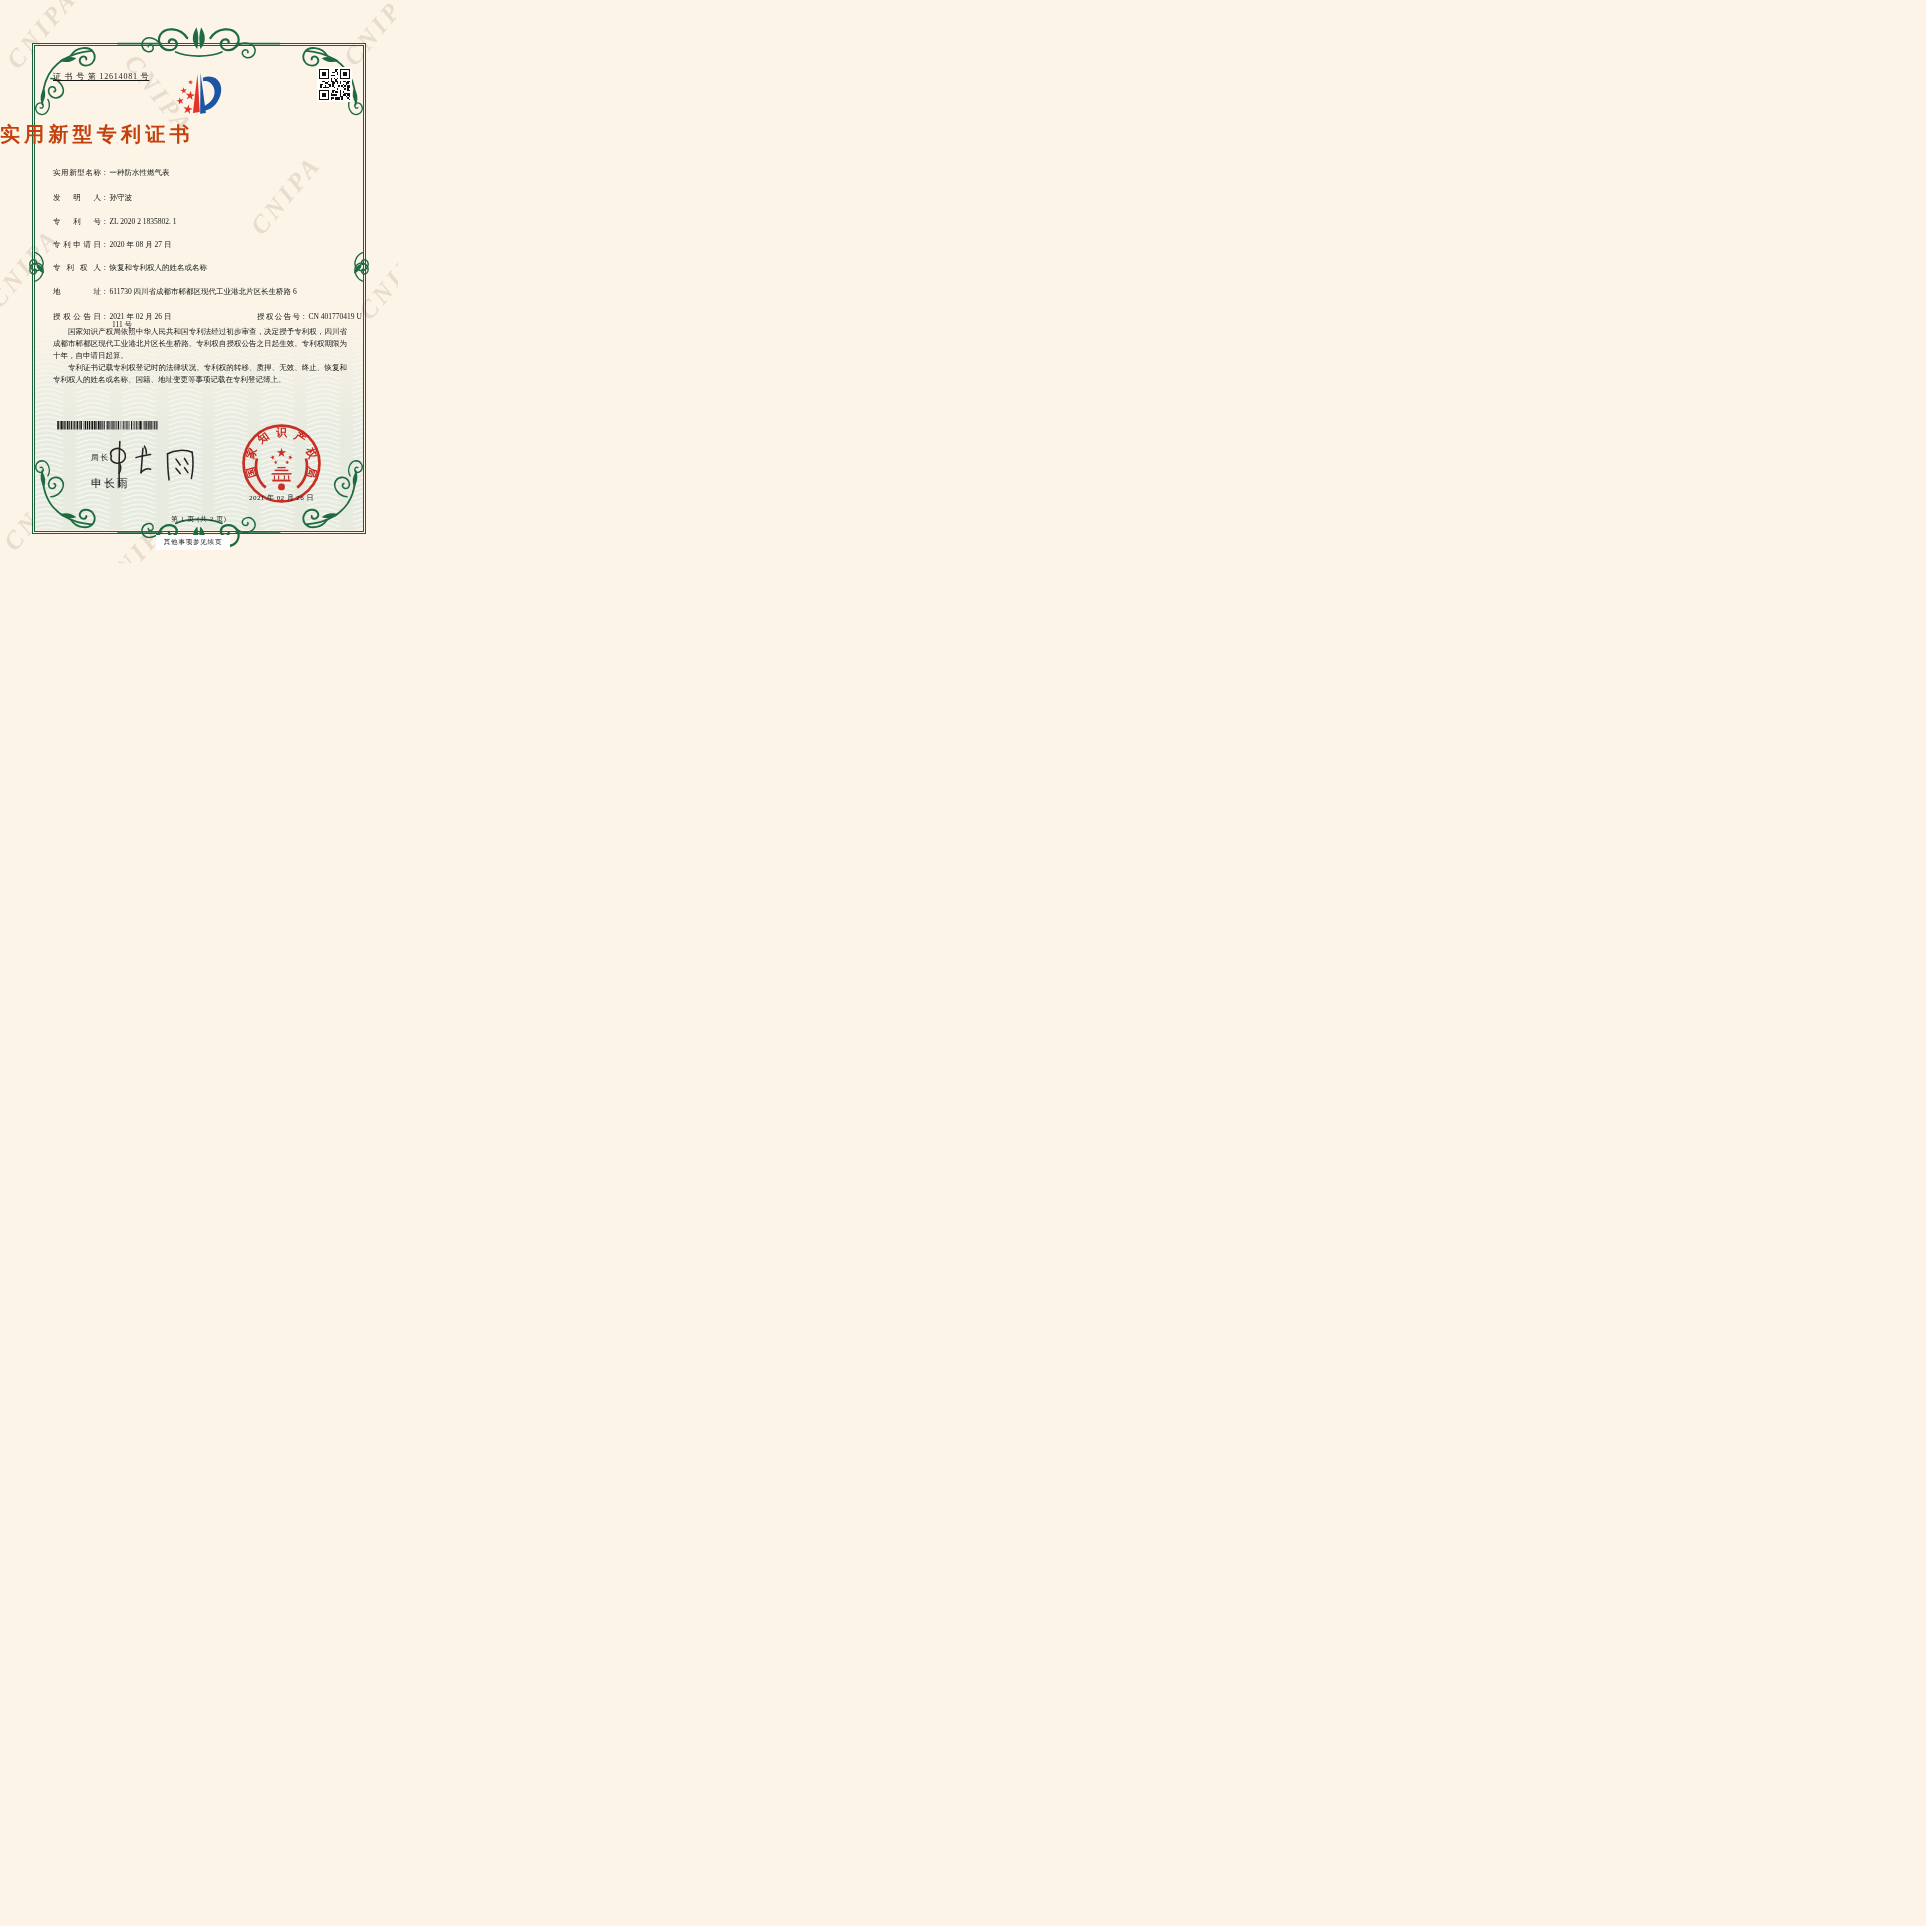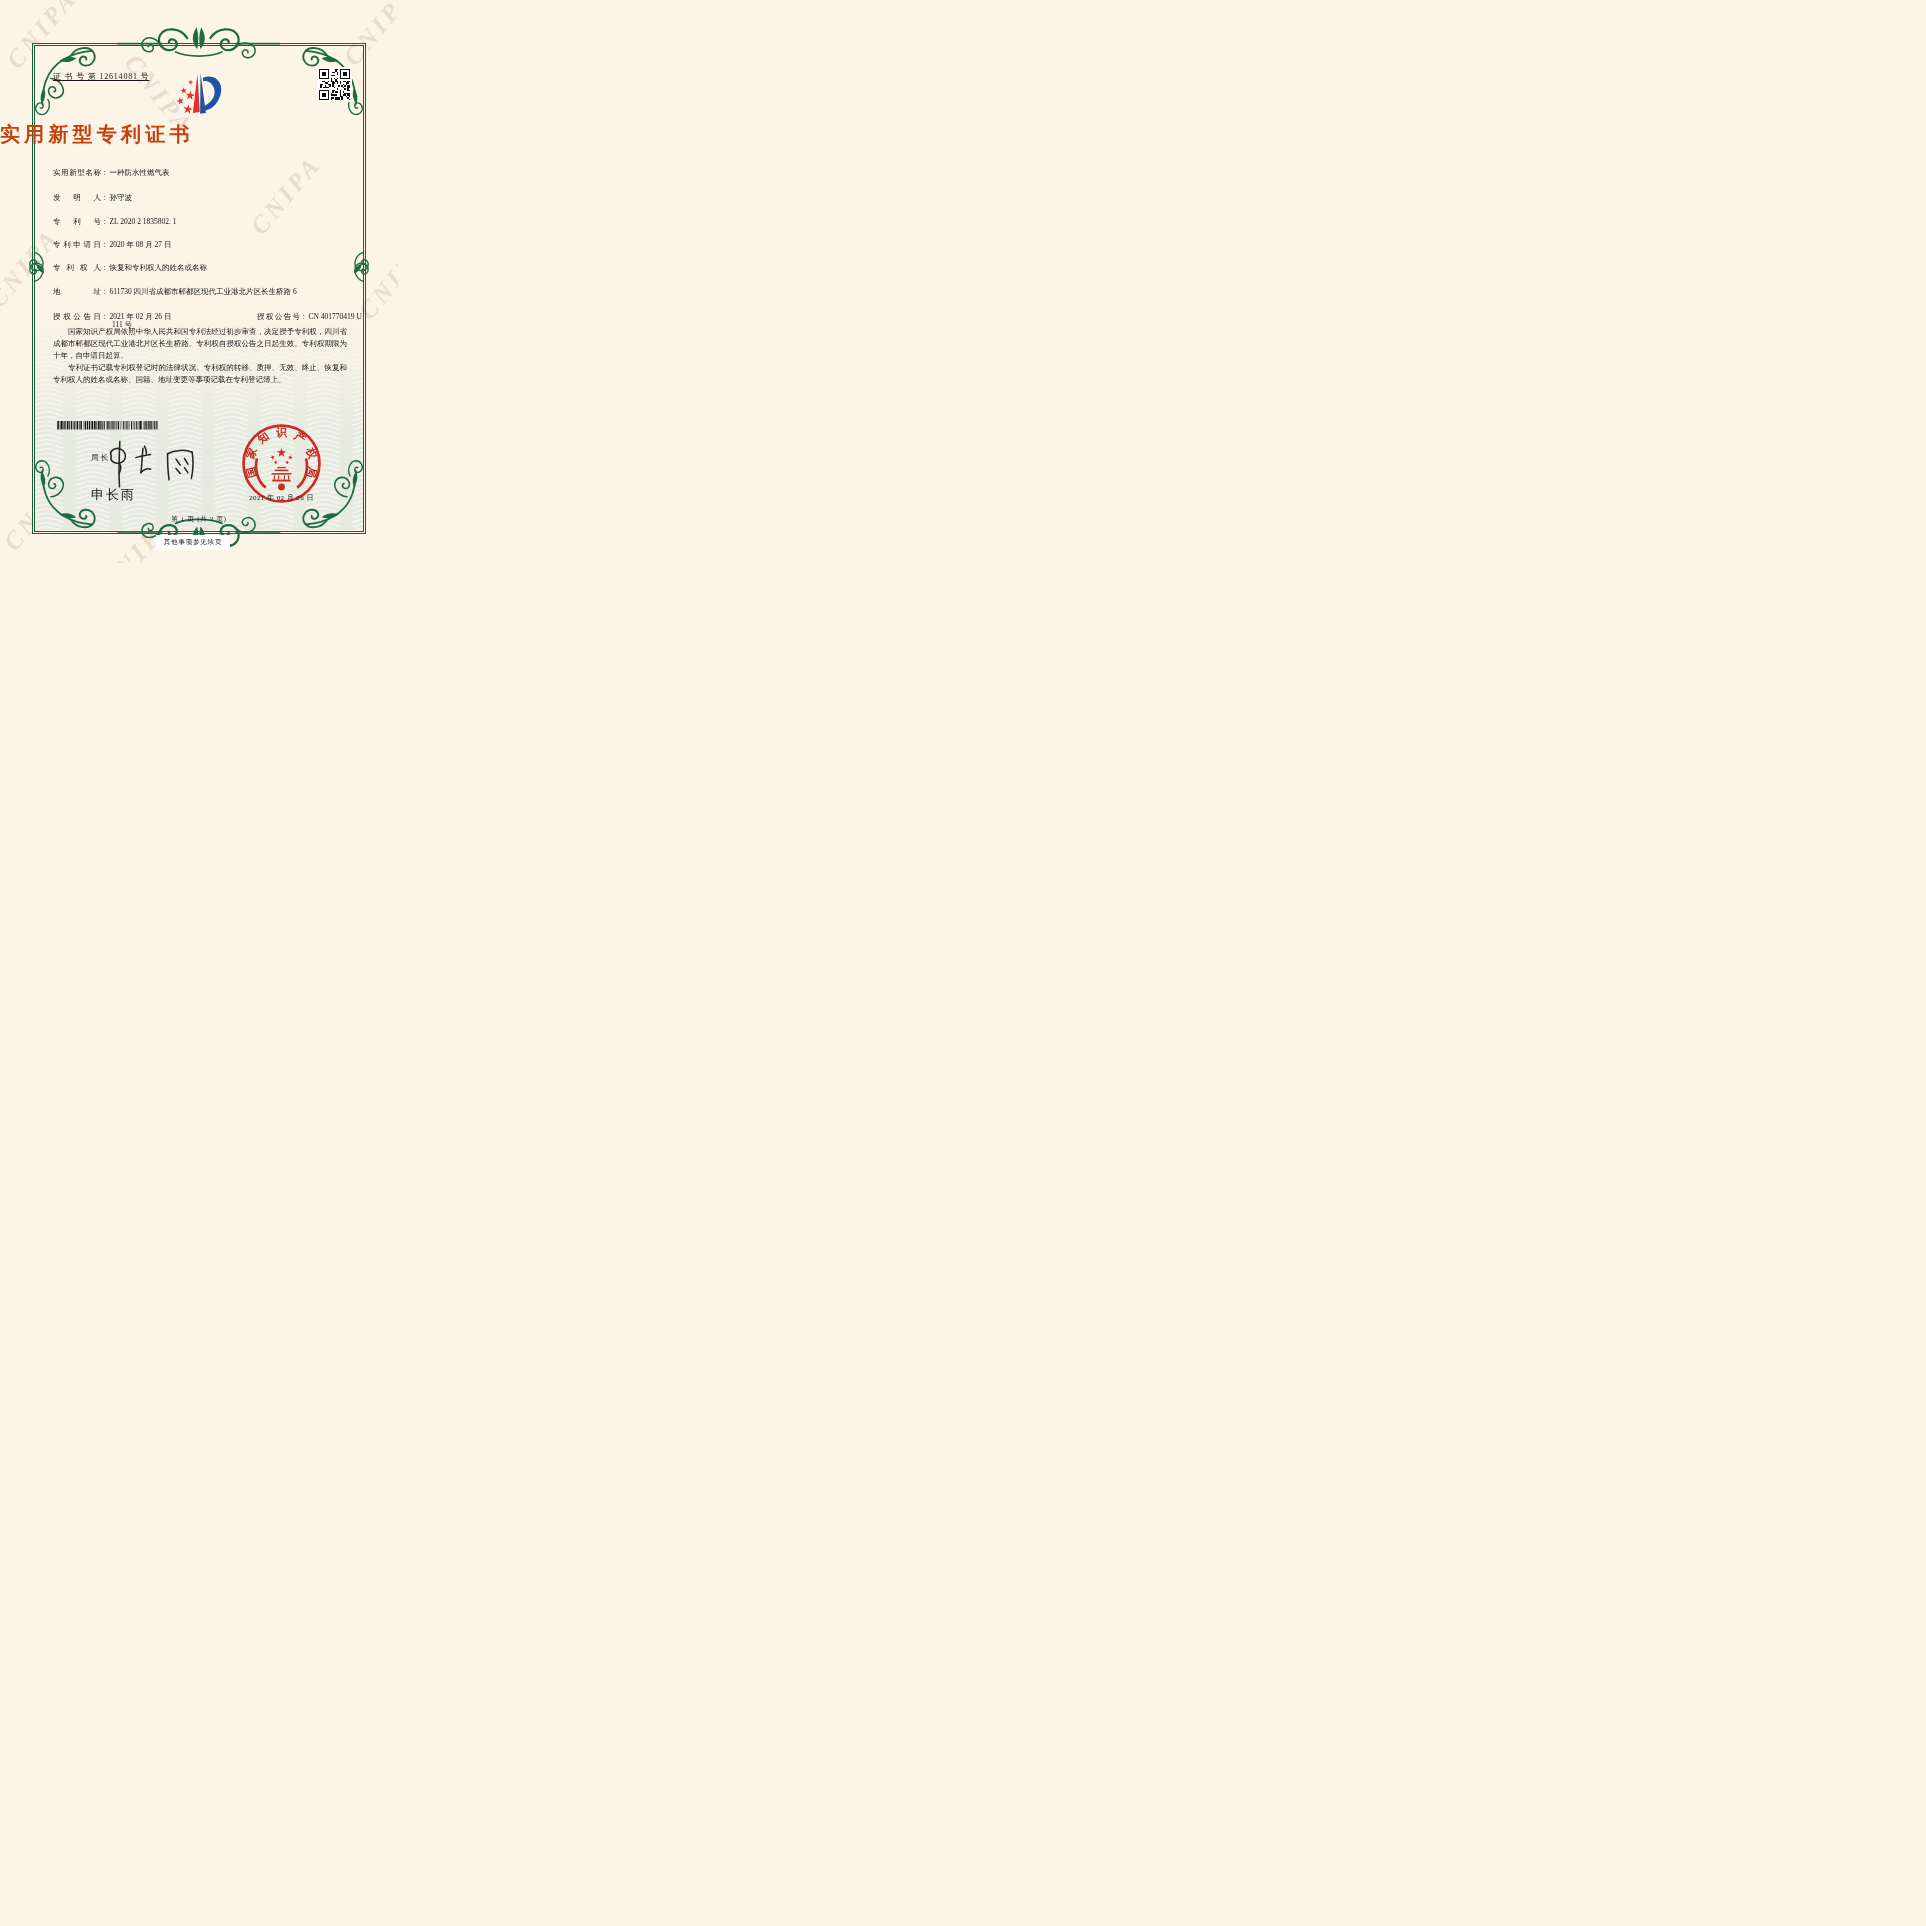--- a/index.html
+++ b/index.html
@@ -54,21 +54,21 @@
   .grant2{position:absolute;left:204px;top:0;font-size:7.5px;white-space:nowrap;}
   
   .body-text{
     position:absolute;left:53px;top:326px;width:294px;
     font-size:7.5px;line-height:12px;text-align:justify;
   }
   .body-text p{margin:0;text-indent:2em;}
   
   .barcode{position:absolute;left:57px;top:421px;width:102px;height:8.5px;}
   .director{position:absolute;left:59px;top:453px;font-size:7.7px;letter-spacing:1.9px;margin-left:32px;}
-  .director-name{position:absolute;left:59px;top:486px;font-size:13px;letter-spacing:1.9px;padding-left:32px;}
+  .director-name{position:absolute;left:59px;top:476px;font-size:11px;letter-spacing:1.9px;padding-left:32px;}
   .signature{position:absolute;left:96px;top:436px;width:110px;height:54px;}
   .seal{position:absolute;left:242px;top:424px;width:79px;height:79px;mix-blend-mode:multiply;}
   .seal-date{
     position:absolute;left:249px;top:493px;width:73px;font-size:7.1px;
     letter-spacing:0.4px;color:#101010;white-space:nowrap;
   }
   .page-num{position:absolute;left:32px;right:32px;top:515px;text-align:center;font-size:6.5px;letter-spacing:0.8px;}
   .cont-note{
     position:absolute;left:156px;top:535px;width:74px;height:14.6px;background:#ffffff;
     text-align:center;line-height:14.6px;font-size:6.5px;letter-spacing:0.8px;

